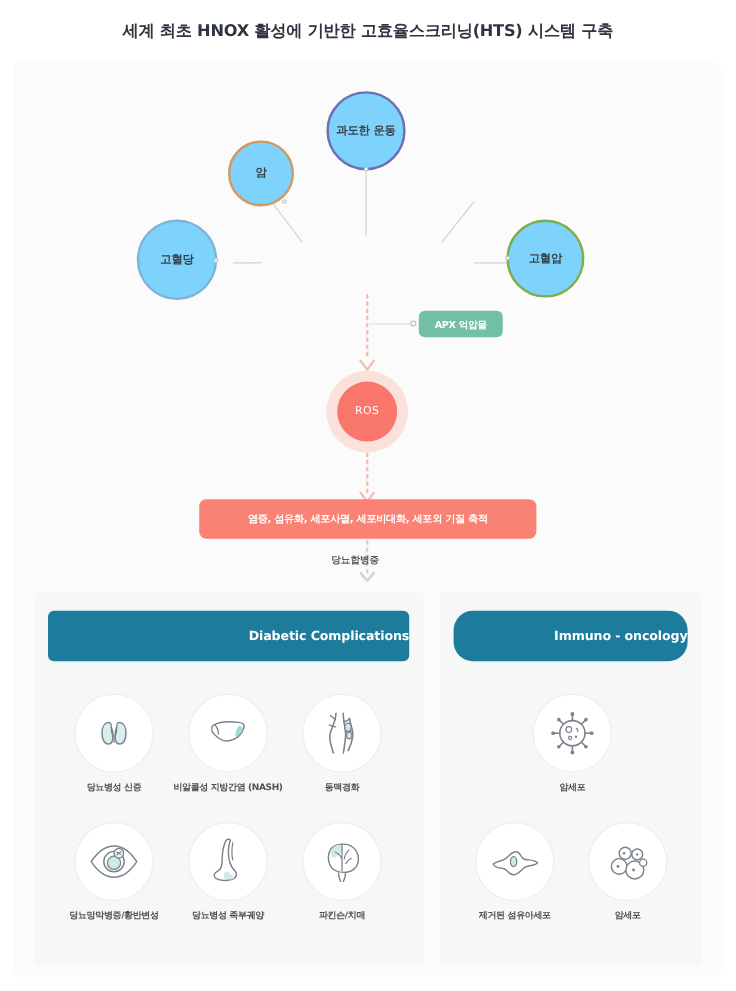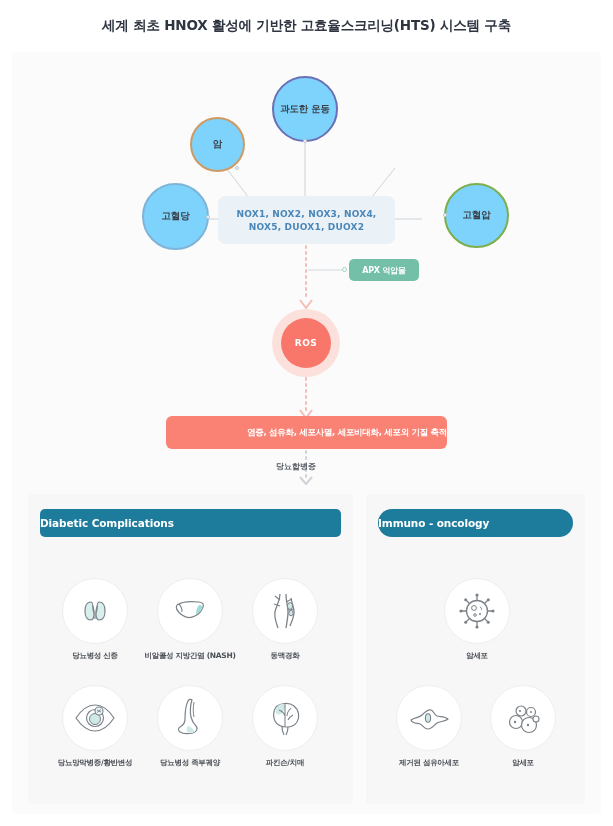--- a/index.html
+++ b/index.html
@@ -30,25 +30,25 @@
   
   .ring{
     position:absolute; border-radius:50%;
     display:flex; align-items:center; justify-content:center;
     background:#7dd3fc;
   }
   .ring-label{
     font-size:9.5px; font-weight:700; color:#3a3f47; letter-spacing:-0.2px;
     white-space:nowrap;
   }
-  .n-hyperglycemia{ left:142px; top:183px; width:67px; height:67px; border:2.2px solid #7fb4d8;align-items:center; }
+  .n-hyperglycemia{ left:114px; top:183px; width:67px; height:67px; border:2.2px solid #7fb4d8;align-items:center; }
   .n-cancer{        left:190px; top:117px; width:55px; height:55px; border:2.2px solid #cf9a62; }
   .n-exercise{      left:272px; top:76px;  width:66px; height:66px; border:2.2px solid #6b6fb5; }
   .n-virus{         left:367px; top:117px; width:58px; height:58px; border:2.2px solid #d8566c; }
-  .n-hypertension{  left:444px; top:183px; width:65px; height:65px; border:2.2px solid #7cae4a; }
+  .n-hypertension{  left:422px; top:183px; width:65px; height:65px; border:2.2px solid #7cae4a; }
 
   
   .ring-dot{
     position:absolute; width:4px; height:4px; border-radius:50%; background:#fff;
     border:1.4px solid #b9c3cc;
   }
 
   
   .wires{ position:absolute; left:0; top:0; width:589px; height:762px; pointer-events:none; }
 
@@ -76,45 +76,45 @@
   
   .ros-halo{
     position:absolute; left:272px; top:309px; width:68px; height:68px;
     border-radius:50%; background:#fbe0dc;
   }
   .ros-core{
     position:absolute; left:281px; top:318px; width:50px; height:50px;
     border-radius:50%; background:#f8766a;
     display:flex; align-items:center; justify-content:center;
   }
-  .ros-text{ font-size:9px; font-weight:700; color:#ffffff; letter-spacing:0.4px; }
+  .ros-text{ font-size:9px; font-weight:400; color:#ffffff; letter-spacing:0.4px; }
 
   
   .red-bar{
     position:absolute; left:166px; top:416px; width:281px; height:33px;
     background:#fa8274; border-radius:6px;
-    display:flex; align-items:center; justify-content:flex-end;
+    display:flex; align-items:center; justify-content:center;
   }
   .red-bar-text{ font-size:8.5px; font-weight:700; color:#ffffff; letter-spacing:-0.3px; }
 
   .dncomp-label{
     position:absolute; left:276px; top:461px;
     font-size:8px; font-weight:700; color:#555b63; white-space:nowrap;
   }
 
   
   .panel{
     position:absolute; background:#f7f7f7; border-radius:4px;
   }
   .panel-left{ left:28px; top:494px; width:325px; height:310px; }
   .panel-right{ left:366px; top:494px; width:219px; height:310px; }
 
   .sec-head{
-    position:absolute; height:28px; background:#1d7b9c; border-radius:5px;
-    display:flex; align-items:center; justify-content:flex-start;
+    position:absolute; height:42px; background:#1d7b9c; border-radius:5px;
+    display:flex; align-items:center; justify-content:flex-end;
   }
   .sec-head-text{ font-size:10.5px; font-weight:700; color:#ffffff; letter-spacing:-0.1px; }
   .head-left{ left:40px; top:509px; width:301px; }
   .head-right{ left:378px; top:509px; width:195px;border-radius:16px; }
 
   
   .cell{ position:absolute; width:80px; display:flex; flex-direction:column; align-items:center; }
   .ic-circle{
     width:66px; height:66px; border-radius:50%;
     background:#ffffff; border:1px solid #eceef0;
@@ -180,24 +180,20 @@
     <span class="ring-label">과도한 운동</span>
     <span class="ring-dot" style="left:29px; bottom:-3px;"></span>
   </div>
 
 
   <div class="ring n-hypertension">
     <span class="ring-label">고혈압</span>
     <span class="ring-dot" style="left:-3px; top:28px;"></span>
   </div>
 
-  <div class="nox-box">
-    <span class="nox-line">NOX1, NOX2, NOX3, NOX4,</span>
-    <span class="nox-line">NOX5, DUOX1, DUOX2</span>
-  </div>
 
   <div class="apx-node"></div>
   <div class="apx-box">
     <span class="apx-text">APX 억압물</span>
   </div>
 
   <div class="ros-halo"></div>
   <div class="ros-core">
     <span class="ros-text">ROS</span>
   </div>

